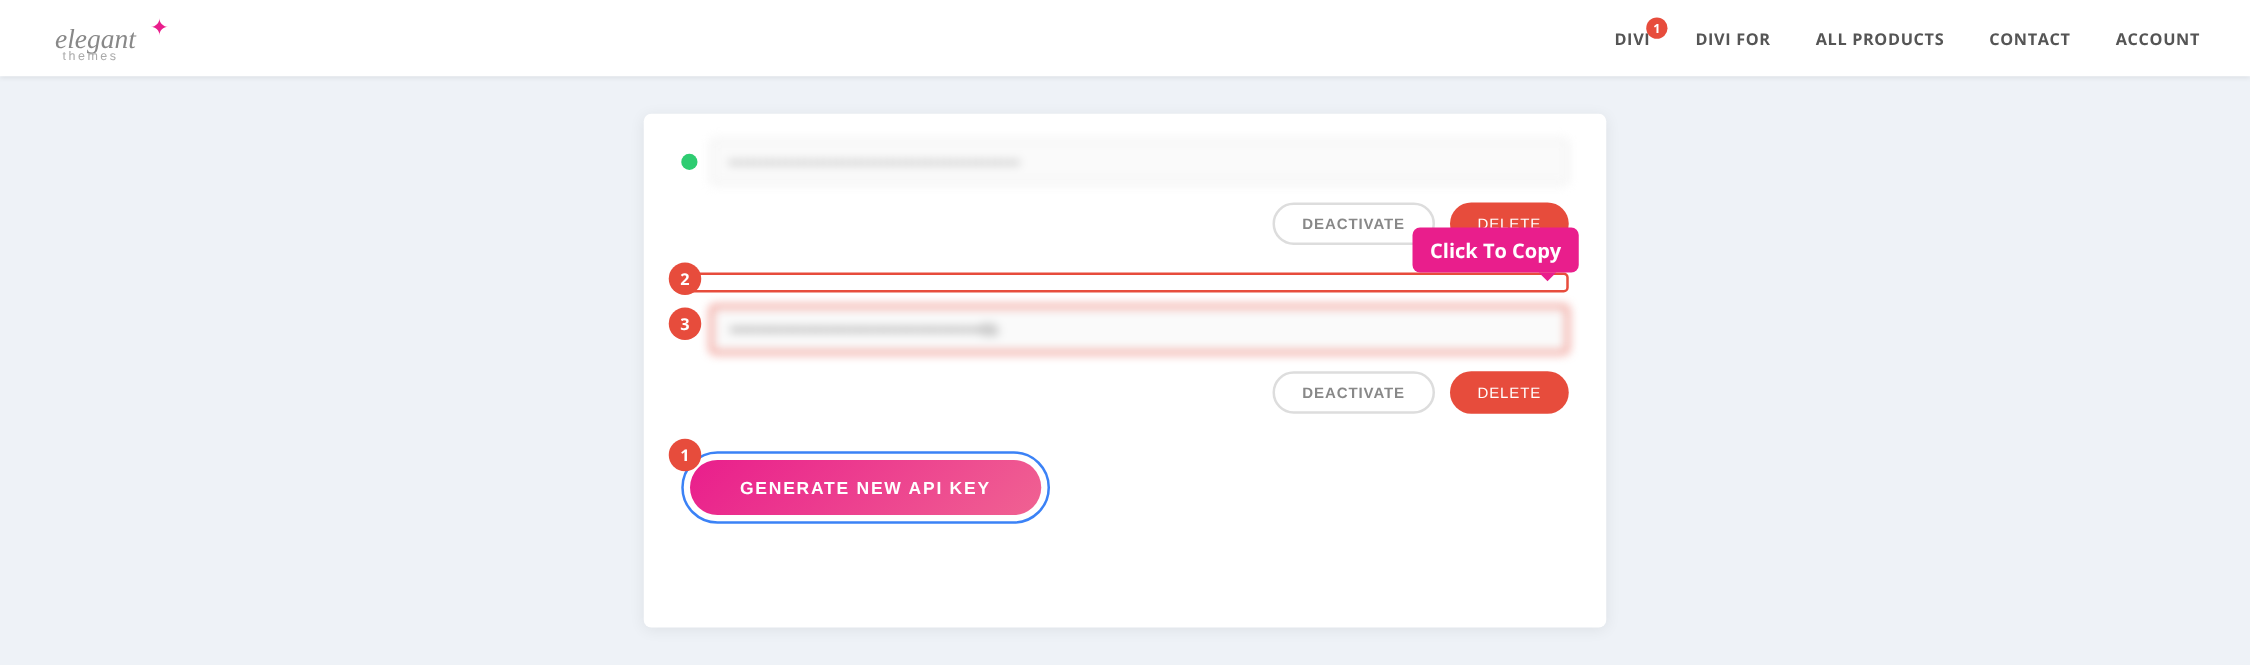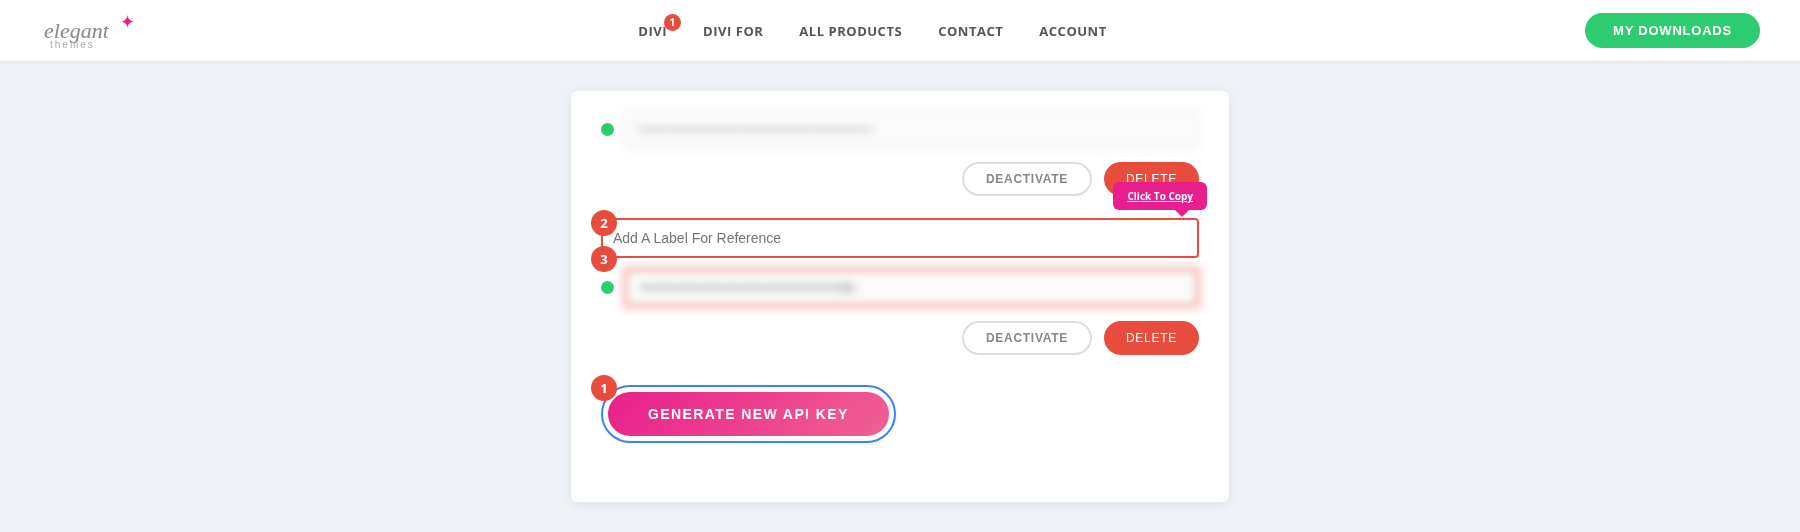--- a/index.html
+++ b/index.html
@@ -72,21 +72,21 @@
     .main {
       display: flex;
       justify-content: center;
       padding: 30px 20px;
       background: #eef2f7;
       min-height: 471px;
     }
     .card {
       background: #fff;
       border-radius: 6px;
-      width: 658px;
+      width: 770px;
       padding: 20px 30px 30px;
       box-shadow: 0 2px 12px rgba(0,0,0,0.07);
     }
 
     
     .api-key-row {
       display: flex;
       align-items: center;
       gap: 10px;
       margin-bottom: 14px;
@@ -197,24 +197,23 @@
 
     
     .click-to-copy {
       position: absolute;
       right: -10px;
       top: -38px;
       background: #e91e8c;
       color: #fff;
       border-radius: 6px;
       padding: 7px 14px;
-      font-size: 10px;
+      font-size: 16px;
       font-weight: 700;
       white-space: nowrap;
-      text-decoration: underline;
     }
     .click-to-copy::after {
       content: '';
       position: absolute;
       bottom: -7px;
       right: 18px;
       border-width: 7px 7px 0 7px;
       border-style: solid;
       border-color: #e91e8c transparent transparent transparent;
     }
@@ -285,21 +284,20 @@
       <span>ALL PRODUCTS</span>
     </span>
     <span class="nav-item">
       <span>CONTACT</span>
     </span>
     <span class="nav-item">
       <span>ACCOUNT</span>
     </span>
   </nav>
 
-  <button class="btn-my-downloads">MY DOWNLOADS</button>
 </header>
 
 <main class="main">
   <div class="card">
 
     
     <div class="api-key-row">
       <span class="dot-green"></span>
       <input class="api-key-input blurred" type="text" value="••••••••••••••••••••••••••••••••••••••••••••••" readonly="" placeholder="••••••••••••••••••••••••••••••••••••••••••••••" style="">
     </div>
@@ -309,21 +307,20 @@
       <button class="btn-deactivate">DEACTIVATE</button>
       <button class="btn-delete">DELETE</button>
     </div>
 
     
     <div style="position:relative; margin-bottom: 14px;">
 
       <div class="step-badge step-badge-2">2</div>
 
       <div class="label-row">
-        <input class="label-input" type="text" placeholder="Add A Label For Reference" style="">
 
         <div class="click-to-copy">Click To Copy</div>
       </div>
 
       <div class="step-badge step-badge-3">3</div>
 
       <div class="api-key-row-highlighted">
         <span class="dot-green"></span>
         <input class="api-key-input-highlighted blurred" type="text" value="••••••••••••••••••••••••••••••••••••••••••••6b" readonly="" placeholder="••••••••••••••••••••••6b" style="">
       </div>

